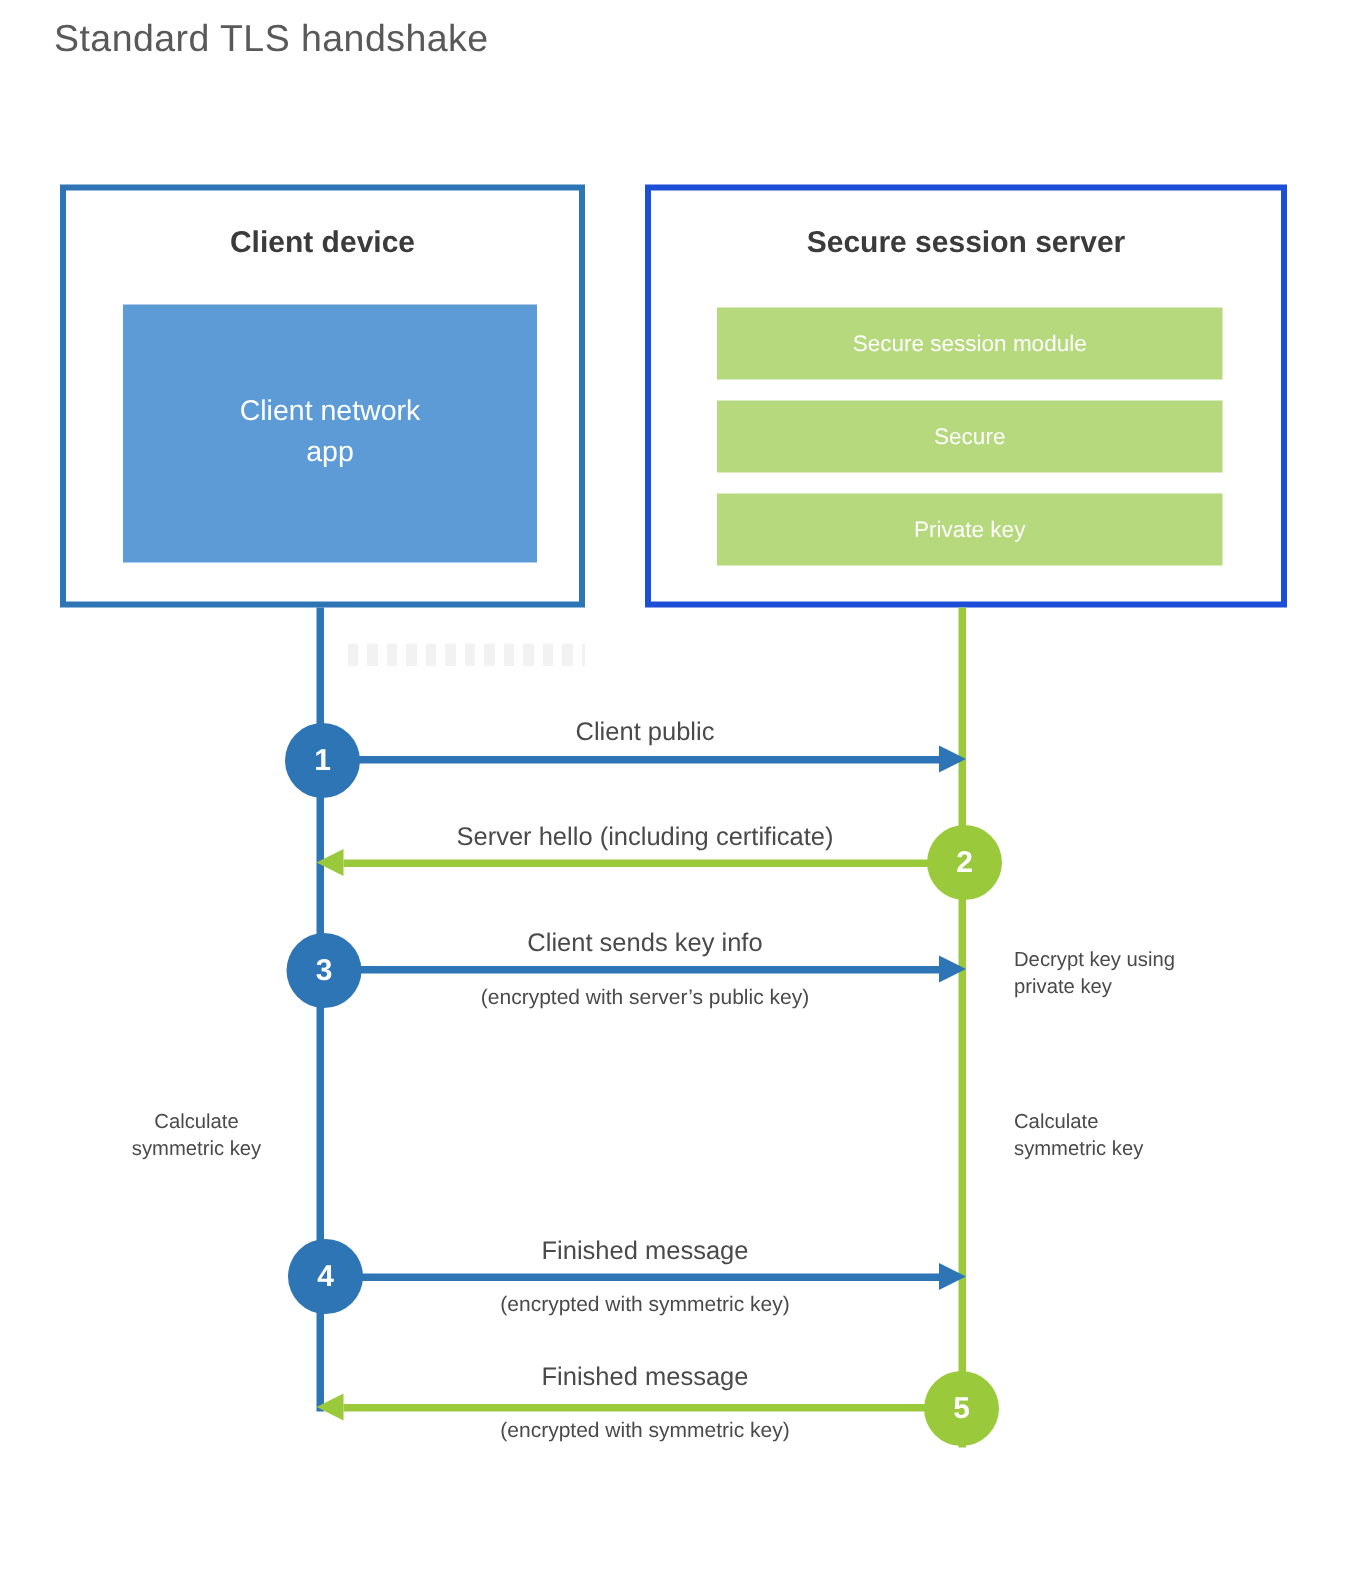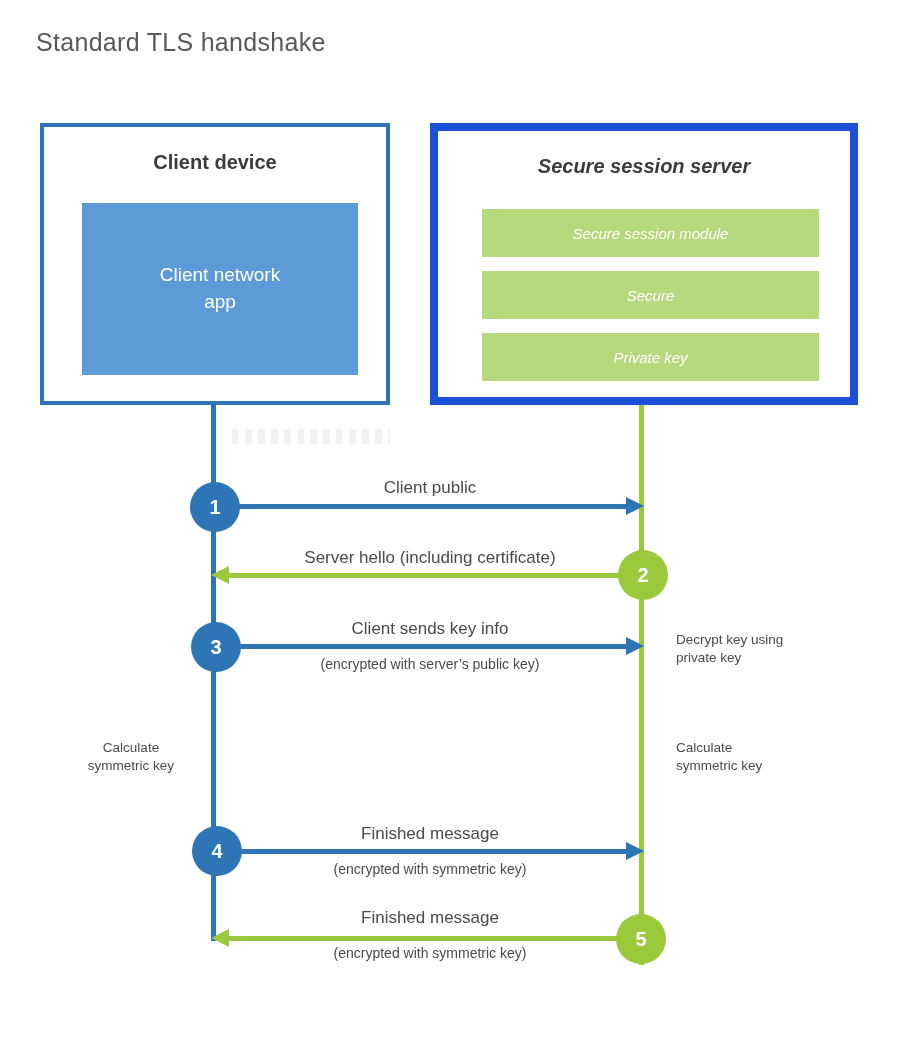--- a/index.html
+++ b/index.html
@@ -6,36 +6,36 @@
   body { font-family: "Liberation Sans", "DejaVu Sans", sans-serif; }
   .canvas {
     position: relative;
     width: 900px;
     height: 1058px;
     background: #ffffff;
     overflow: hidden;
   }
   .page-title {
     position: absolute;
-    left: 36px; top: 28px;
+    left: 36px; top: 12px;
     font-size: 25px;
     font-weight: 300;
     letter-spacing: 0.3px;
     color: #595959;
   }
   
   .actor-box {
     position: absolute;
     box-sizing: border-box;
     background: #ffffff;
     top: 123px;
     height: 282px;
   }
   .actor-box.client { left: 40px;  width: 350px; border: 4px solid #2e75b6; }
-  .actor-box.server { left: 430px; width: 428px; border: 8px solid #1d4ed8; font-style: italic; }
+  .actor-box.server { left: 430px; width: 428px; border: 4px solid #1d4ed8; }
   .actor-title {
     position: absolute;
     left: 0; right: 0; top: 24px;
     text-align: center;
     font-size: 20px;
     font-weight: 700;
     color: #3b3b3b;
   }
   .app-box {
     position: absolute;

